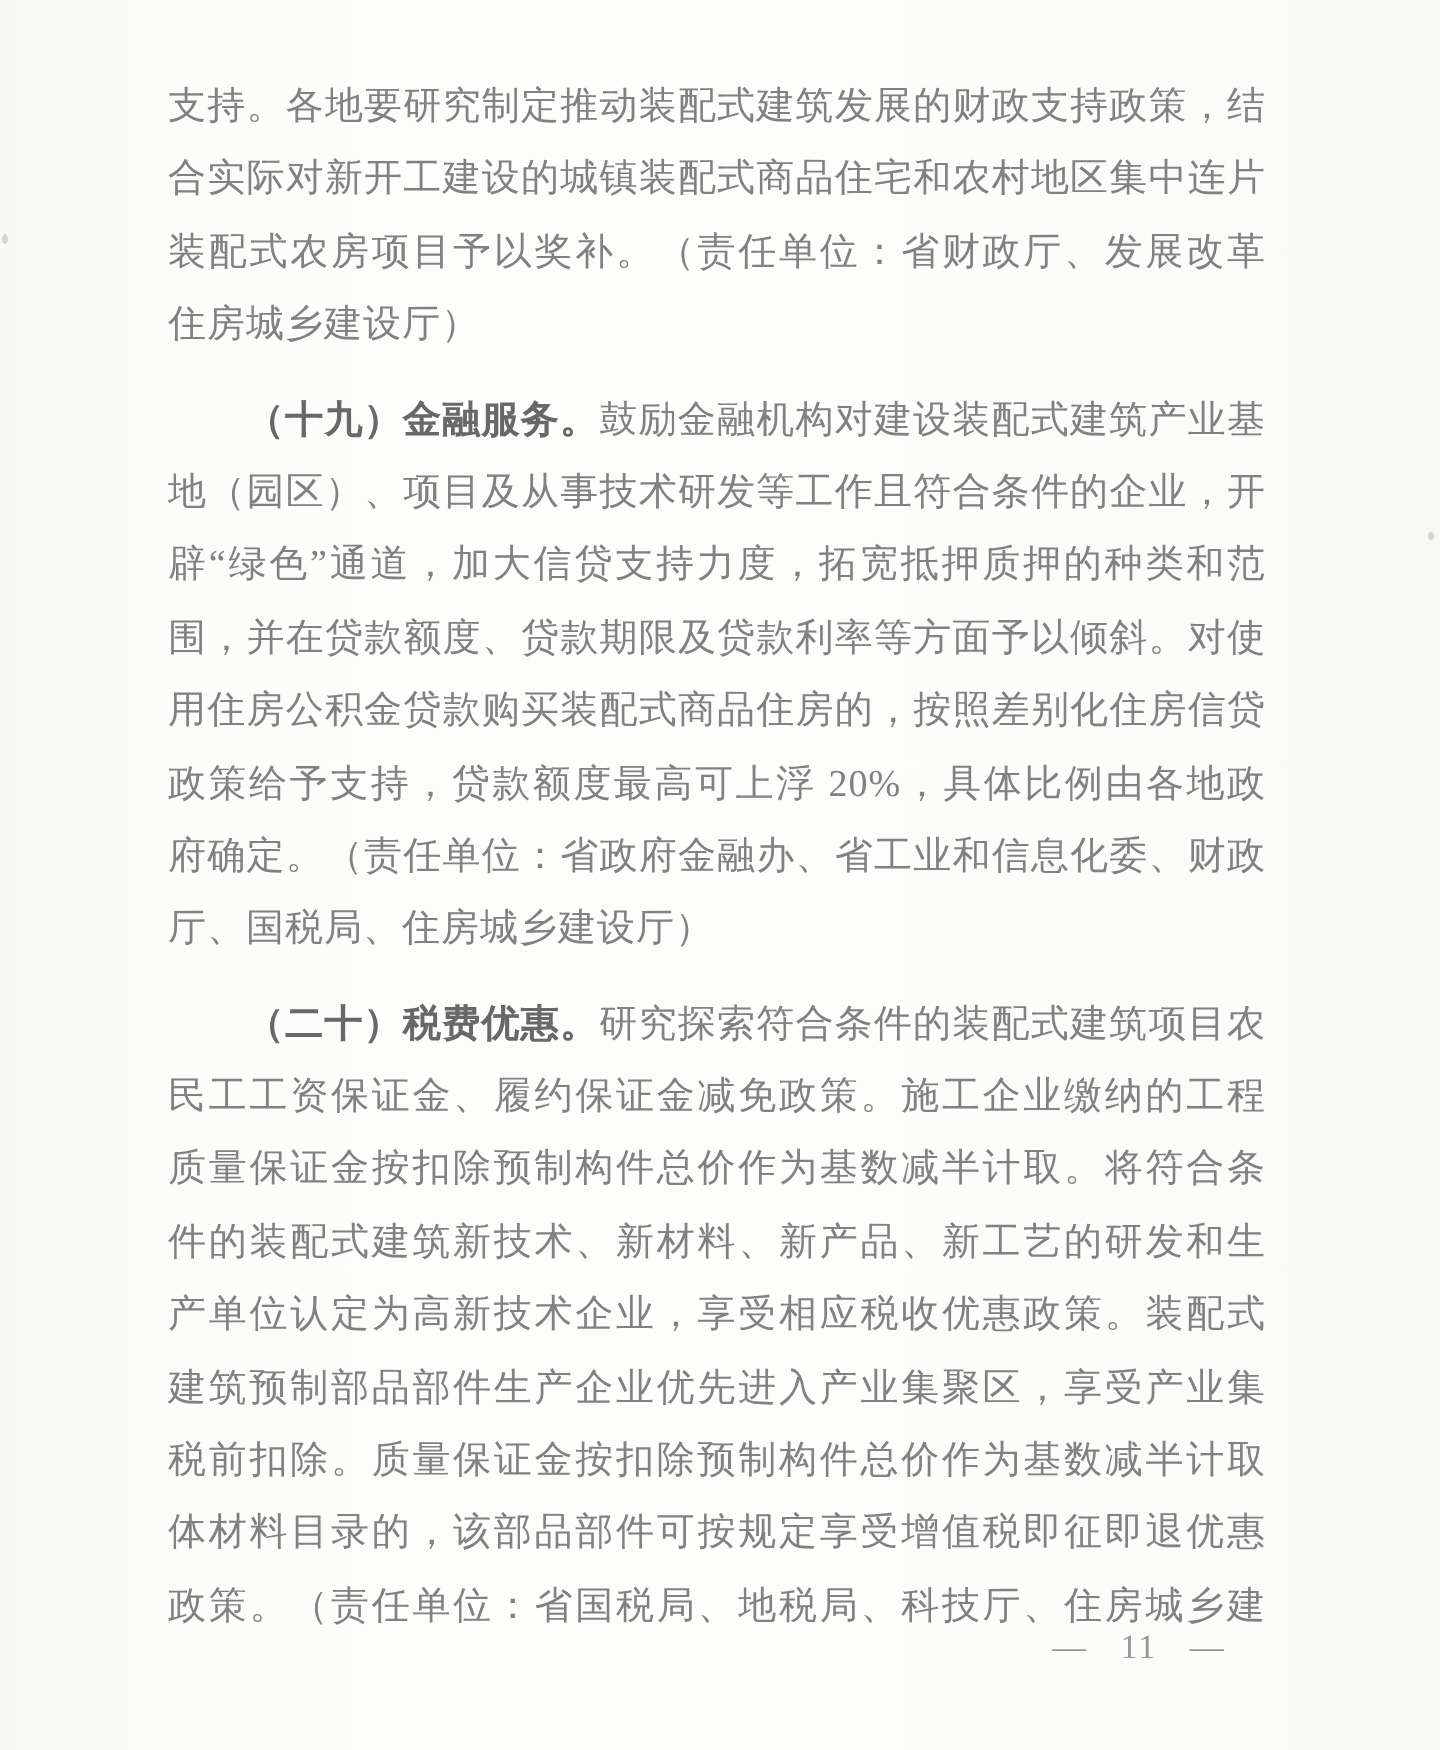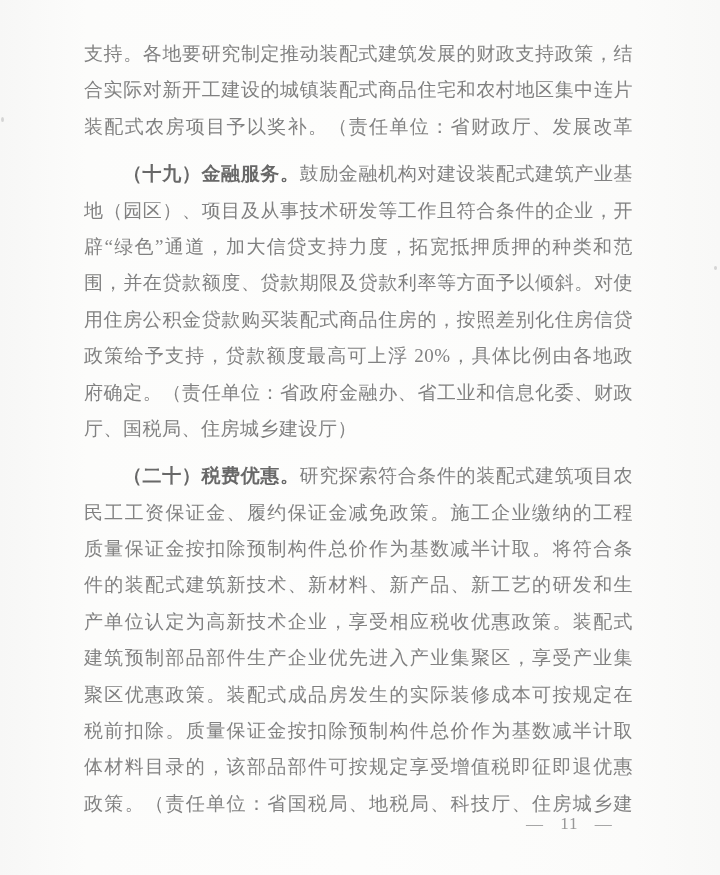--- a/index.html
+++ b/index.html
@@ -79,37 +79,37 @@
 </head>
 <body>
 
 <div class="scan-page">
 
   <div class="doc-body">
 
     <div class="line">支持。各地要研究制定推动装配式建筑发展的财政支持政策，结</div>
     <div class="line">合实际对新开工建设的城镇装配式商品住宅和农村地区集中连片</div>
     <div class="line">装配式农房项目予以奖补。（责任单位：省财政厅、发展改革委、</div>
+    <div class="line p-end">住房城乡建设厅）</div>
 
     <div class="line indent"><span class="sec-head">（十九）金融服务。</span><span>鼓励金融机构对建设装配式建筑产业基</span></div>
     <div class="line">地（园区）、项目及从事技术研发等工作且符合条件的企业，开</div>
     <div class="line">辟“绿色”通道，加大信贷支持力度，拓宽抵押质押的种类和范</div>
     <div class="line">围，并在贷款额度、贷款期限及贷款利率等方面予以倾斜。对使</div>
     <div class="line">用住房公积金贷款购买装配式商品住房的，按照差别化住房信贷</div>
     <div class="line">政策给予支持，贷款额度最高可上浮 20%，具体比例由各地政</div>
     <div class="line">府确定。（责任单位：省政府金融办、省工业和信息化委、财政</div>
     <div class="line p-end">厅、国税局、住房城乡建设厅）</div>
 
     <div class="line indent"><span class="sec-head">（二十）税费优惠。</span><span>研究探索符合条件的装配式建筑项目农</span></div>
     <div class="line">民工工资保证金、履约保证金减免政策。施工企业缴纳的工程</div>
     <div class="line">质量保证金按扣除预制构件总价作为基数减半计取。将符合条</div>
     <div class="line">件的装配式建筑新技术、新材料、新产品、新工艺的研发和生</div>
     <div class="line">产单位认定为高新技术企业，享受相应税收优惠政策。装配式</div>
     <div class="line">建筑预制部品部件生产企业优先进入产业集聚区，享受产业集</div>
-    <div class="line">聚区优惠政策。装配式成品房发生的实际装修成本可按规定在</div>
     <div class="line">税前扣除。质量保证金按扣除预制构件总价作为基数减半计取</div>
     <div class="line">体材料目录的，该部品部件可按规定享受增值税即征即退优惠</div>
     <div class="line">政策。（责任单位：省国税局、地税局、科技厅、住房城乡建</div>
 
   </div>
 
   <div class="page-footer">— 11 —</div>
 
   <div class="scan-speck speck-left"></div>
   <div class="scan-speck speck-right"></div>

